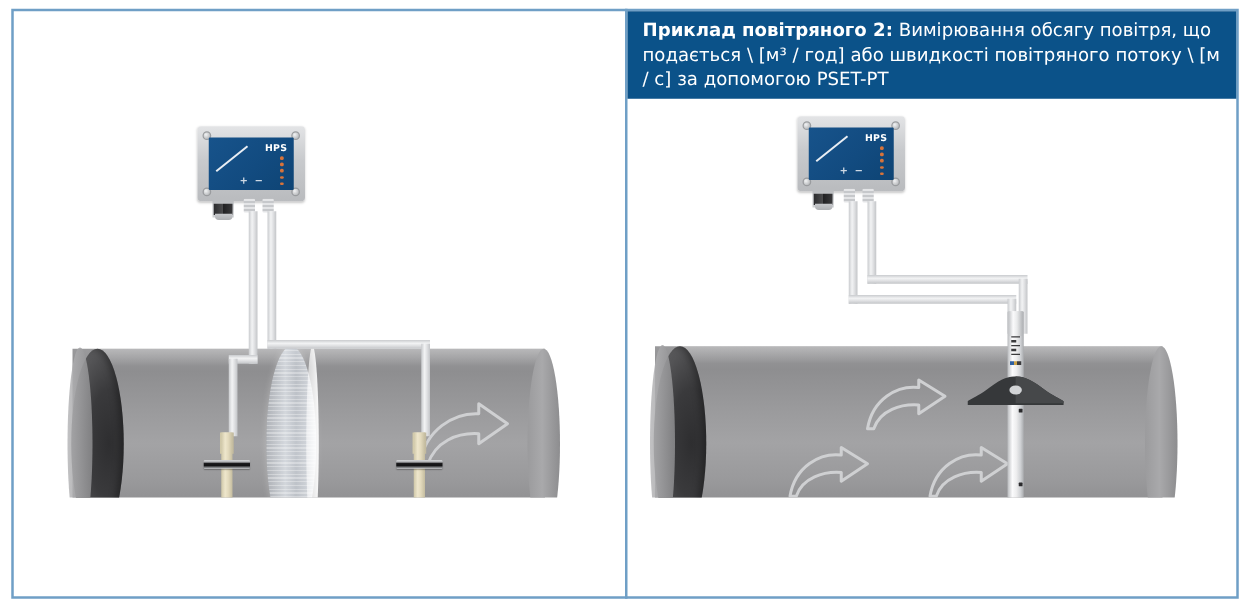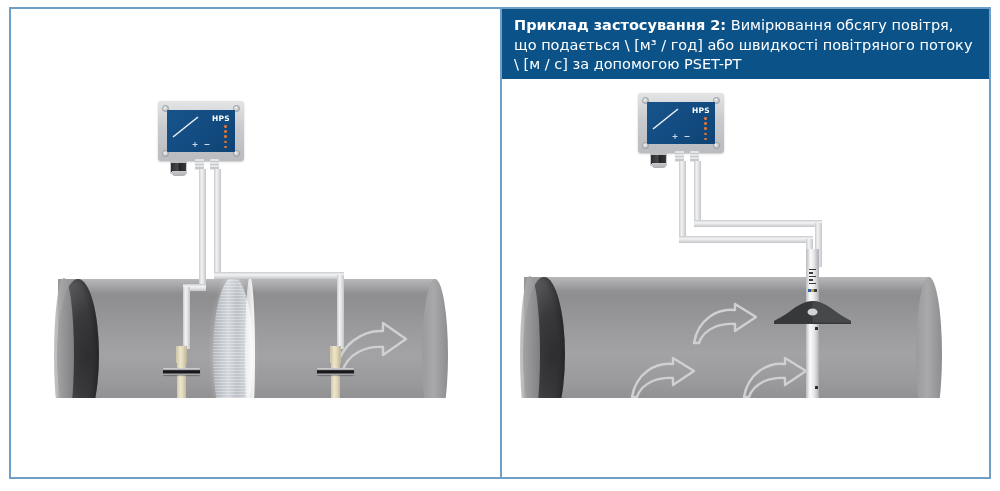--- a/index.html
+++ b/index.html
@@ -122,21 +122,21 @@
 </head>
 <body>
 
 <div class="sheet">
 
   <div class="frame"></div>
   <div class="divider"></div>
 
 
   <div class="hdr right">
-    <b>Приклад застосування 2:</b><span> Вимірювання обсягу повітря, що подається \ [м³ / год] або швидкості повітряного потоку \ [м / с] за допомогою PSET-PT</span>
+    <b>Приклад повітряного 2:</b><span> Вимірювання обсягу повітря, що подається \ [м³ / год] або швидкості повітряного потоку \ [м / с] за допомогою PSET-PT</span>
   </div>
 
   <div class="panel left">
 
     <div class="pipe" style="left:47px;top:200px;width:378px;height:152px;">
       <div class="body"></div>
       <div class="shadeTop"></div>
       <div class="shadeBot"></div>
       <div class="capR"></div>
       <div class="capL"></div>

